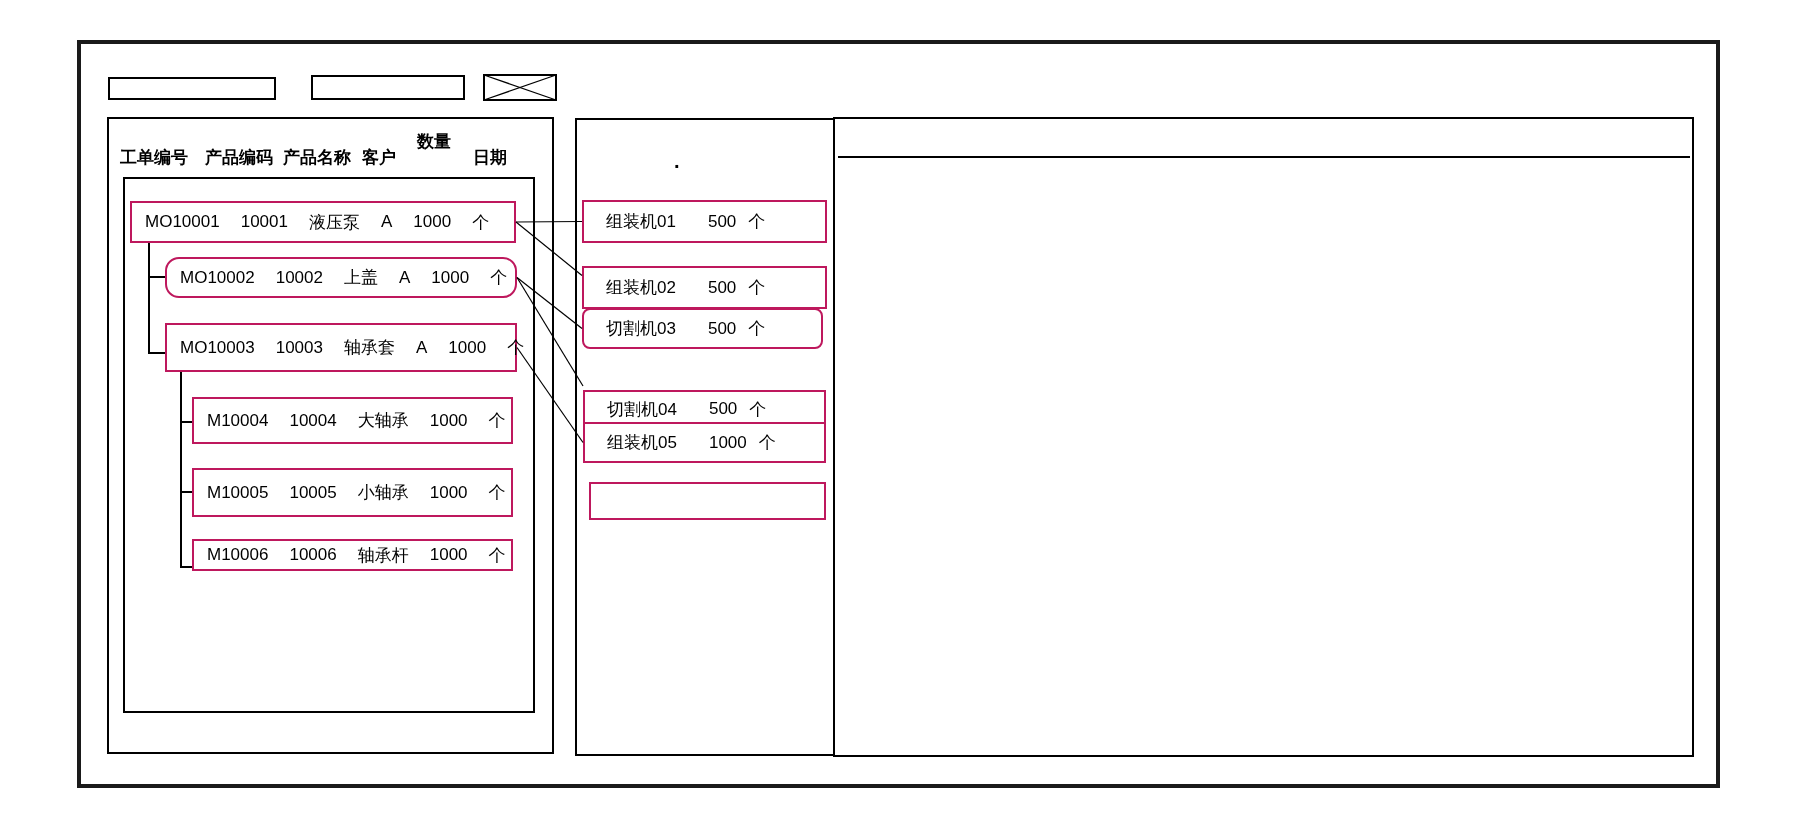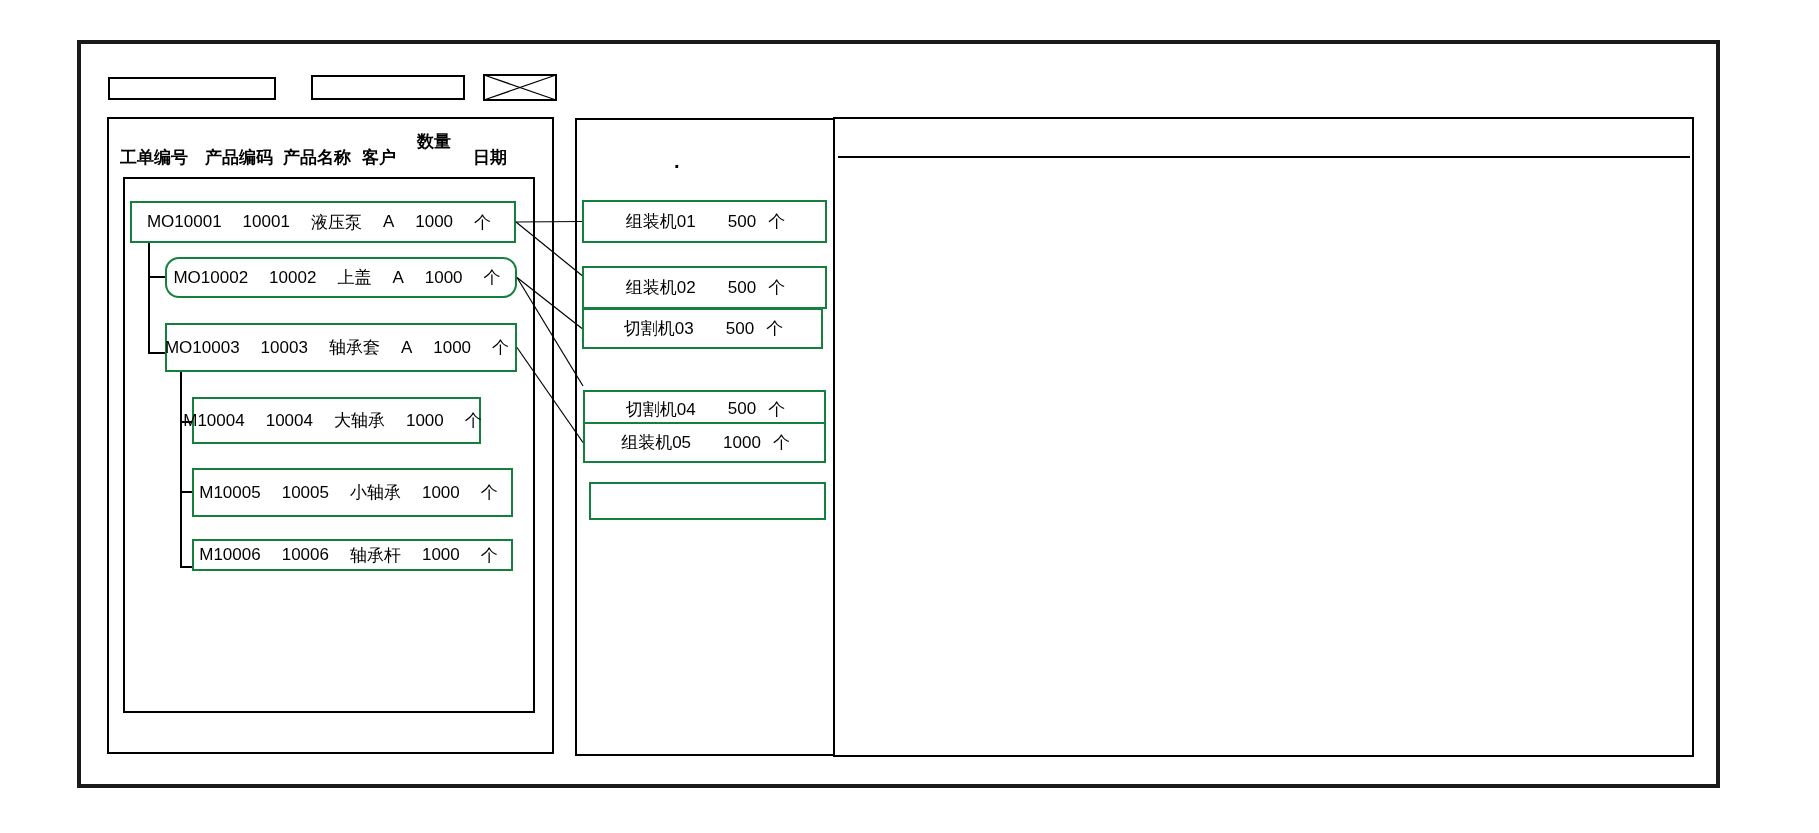--- a/index.html
+++ b/index.html
@@ -3,24 +3,24 @@
 <meta charset="utf-8">
 <style>
   html,body{margin:0;padding:0;background:#ffffff;}
   #stage{
     position:relative;width:1819px;height:833px;background:#ffffff;overflow:hidden;
     font-family:"Liberation Sans","DejaVu Sans",sans-serif;color:#000;
   }
   .abs{position:absolute;box-sizing:border-box;}
   .frame{border:2px solid #000;background:#fff;}
   .outer{border:4px solid #1a1a1a;}
-  .wirebox{border:2px solid #15803d;background:#fff;display:flex;align-items:center;font-size:17px;white-space:nowrap;justify-content:center;}
+  .wirebox{border:2px solid #be185d;background:#fff;display:flex;align-items:center;font-size:17px;white-space:nowrap;}
   .order-row{padding-left:13px;}
   .order-row .cell{margin-right:21px;}
-  .machine-row{padding-left:2px;}
+  .machine-row{padding-left:22px;}
   .machine-row .m-name{margin-right:32px;}
   .machine-row .m-qty{margin-right:12px;}
   .col-label{position:absolute;font-size:17px;white-space:nowrap;font-weight:bold;}
   .elbow{position:absolute;background:#000;}
   .hline{position:absolute;background:#000;height:2px;}
   svg.overlay{position:absolute;left:0;top:0;pointer-events:none;}
 </style>
 </head>
 <body>
 
@@ -72,21 +72,21 @@
     <span class="cell">个</span>
   </div>
   <div class="abs wirebox order-row" style="left:165px;top:323px;width:352px;height:49px;">
     <span class="cell">MO10003</span>
     <span class="cell">10003</span>
     <span class="cell">轴承套</span>
     <span class="cell">A</span>
     <span class="cell">1000</span>
     <span class="cell">个</span>
   </div>
-  <div class="abs wirebox order-row" style="left:192px;top:397px;width:289px;height:47px;">
+  <div class="abs wirebox order-row" style="left:192px;top:397px;width:321px;height:47px;">
     <span class="cell">M10004</span>
     <span class="cell">10004</span>
     <span class="cell">大轴承</span>
     <span class="cell">1000</span>
     <span class="cell">个</span>
   </div>
   <div class="abs wirebox order-row" style="left:192px;top:468px;width:321px;height:49px;">
     <span class="cell">M10005</span>
     <span class="cell">10005</span>
     <span class="cell">小轴承</span>
@@ -107,21 +107,21 @@
   <div class="abs wirebox machine-row" style="left:582px;top:200px;width:245px;height:43px;">
     <span class="m-name">组装机01</span>
     <span class="m-qty">500</span>
     <span class="m-unit">个</span>
   </div>
   <div class="abs wirebox machine-row" style="left:582px;top:266px;width:245px;height:43px;">
     <span class="m-name">组装机02</span>
     <span class="m-qty">500</span>
     <span class="m-unit">个</span>
   </div>
-  <div class="abs wirebox machine-row" style="left:582px;top:308px;width:241px;height:41px;">
+  <div class="abs wirebox machine-row" style="left:582px;top:308px;width:241px;height:41px;border-radius:8px;">
     <span class="m-name">切割机03</span>
     <span class="m-qty">500</span>
     <span class="m-unit">个</span>
   </div>
   <div class="abs wirebox machine-row" style="left:583px;top:367px;width:243px;height:38px;margin-top:23px;">
     <span class="m-name">切割机04</span>
     <span class="m-qty">500</span>
     <span class="m-unit">个</span>
   </div>
   <div class="abs wirebox machine-row" style="left:583px;top:422px;width:243px;height:41px;">

